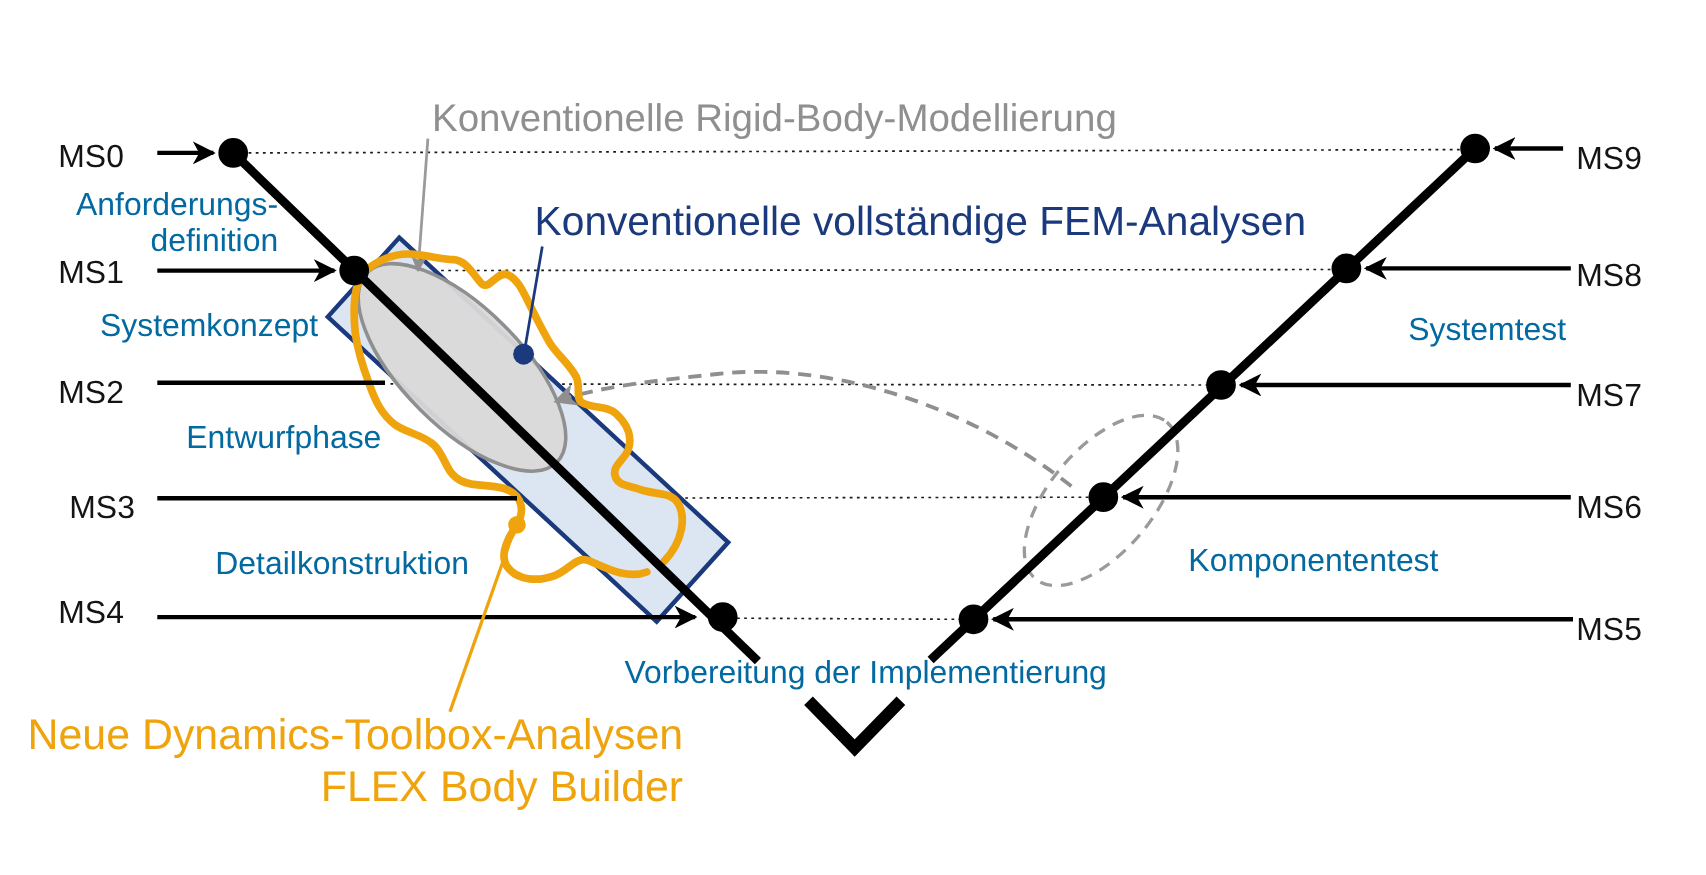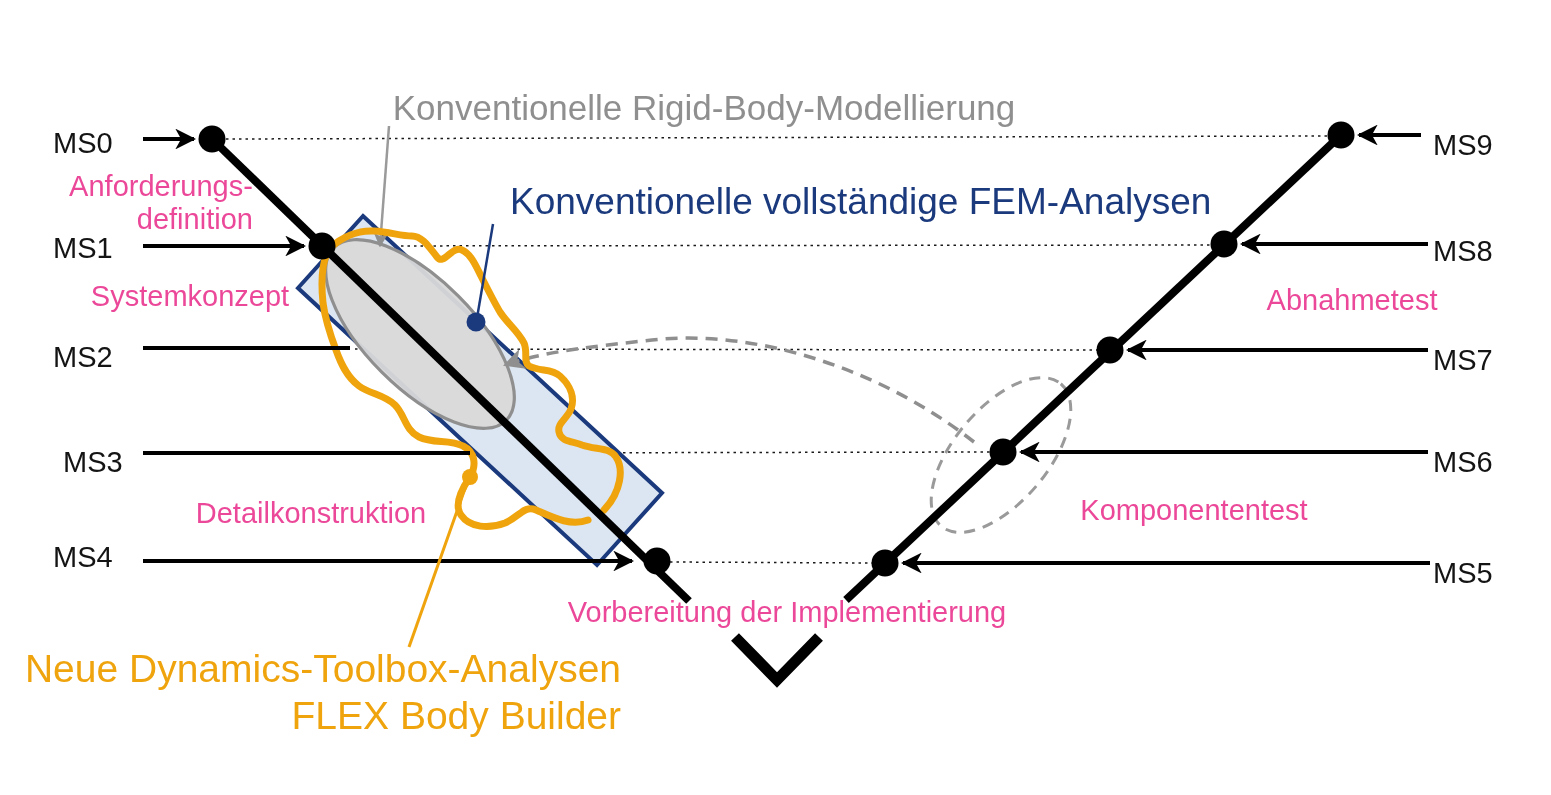--- a/index.html
+++ b/index.html
@@ -1,24 +1,24 @@
 <!DOCTYPE html>
 <html><head>
 <meta charset="utf-8">
 <style>
   html,body{margin:0;padding:0;background:#fff;}
   .canvas{position:relative;width:1551px;height:795px;background:#ffffff;overflow:hidden;
           font-family:"Liberation Sans",sans-serif;}
   .canvas svg{position:absolute;left:0;top:0;}
   .lbl{position:absolute;white-space:nowrap;line-height:1.15;}
   .ms{font-size:29px;color:#141414;}
-  .phase{font-size:29px;color:#ec4899;}
+  .phase{font-size:29px;color:#0369a1;}
   .centered{transform:translateX(-50%);text-align:right;}
   .ann-title{font-size:35px;color:#8f8f8f;}
-  .ann-fem{font-size:37px;color:#1b3a7d;margin-left:24px;}
+  .ann-fem{font-size:37px;color:#1b3a7d;}
   .ann-orange{font-size:39px;color:#efa40e;line-height:1.2;}
 </style>
 </head>
 <body>
 
 <div class="canvas">
 
   <svg width="1551" height="795" viewBox="0 0 1551 795">
     <defs>
       <marker id="arrB" viewBox="0 0 10 10" refX="9" refY="5" markerWidth="5.2" markerHeight="5.2" orient="auto">
@@ -110,24 +110,25 @@
   <div class="lbl ms" style="left:1433px;top:235px">MS8</div>
   <div class="lbl ms" style="left:1433px;top:344px">MS7</div>
   <div class="lbl ms" style="left:1433px;top:446px">MS6</div>
   <div class="lbl ms" style="left:1433px;top:557px">MS5</div>
 
   <div class="lbl phase centered" style="left:161px;top:170px">
     <div>Anforderungs-</div>
     <div>definition</div>
   </div>
   <div class="lbl phase centered" style="left:190px;top:280px">Systemkonzept</div>
+  <div class="lbl phase centered" style="left:258px;top:382px">Entwurfphase</div>
   <div class="lbl phase centered" style="left:311px;top:497px">Detailkonstruktion</div>
   <div class="lbl phase centered" style="left:787px;top:596px">Vorbereitung der Implementierung</div>
   <div class="lbl phase centered" style="left:1194px;top:494px">Komponententest</div>
-  <div class="lbl phase centered" style="left:1352px;top:284px">Abnahmetest</div>
+  <div class="lbl phase centered" style="left:1352px;top:284px">Systemtest</div>
 
   <div class="lbl ann-title centered" style="left:704px;top:88px">Konventionelle Rigid-Body-Modellierung</div>
   <div class="lbl ann-fem" style="left:486px;top:181px">Konventionelle vollständige FEM-Analysen</div>
   <div class="lbl ann-orange centered" style="left:323px;top:646px">
     <div>Neue Dynamics-Toolbox-Analysen</div>
     <div>FLEX Body Builder</div>
   </div>
 
 </div>
 

